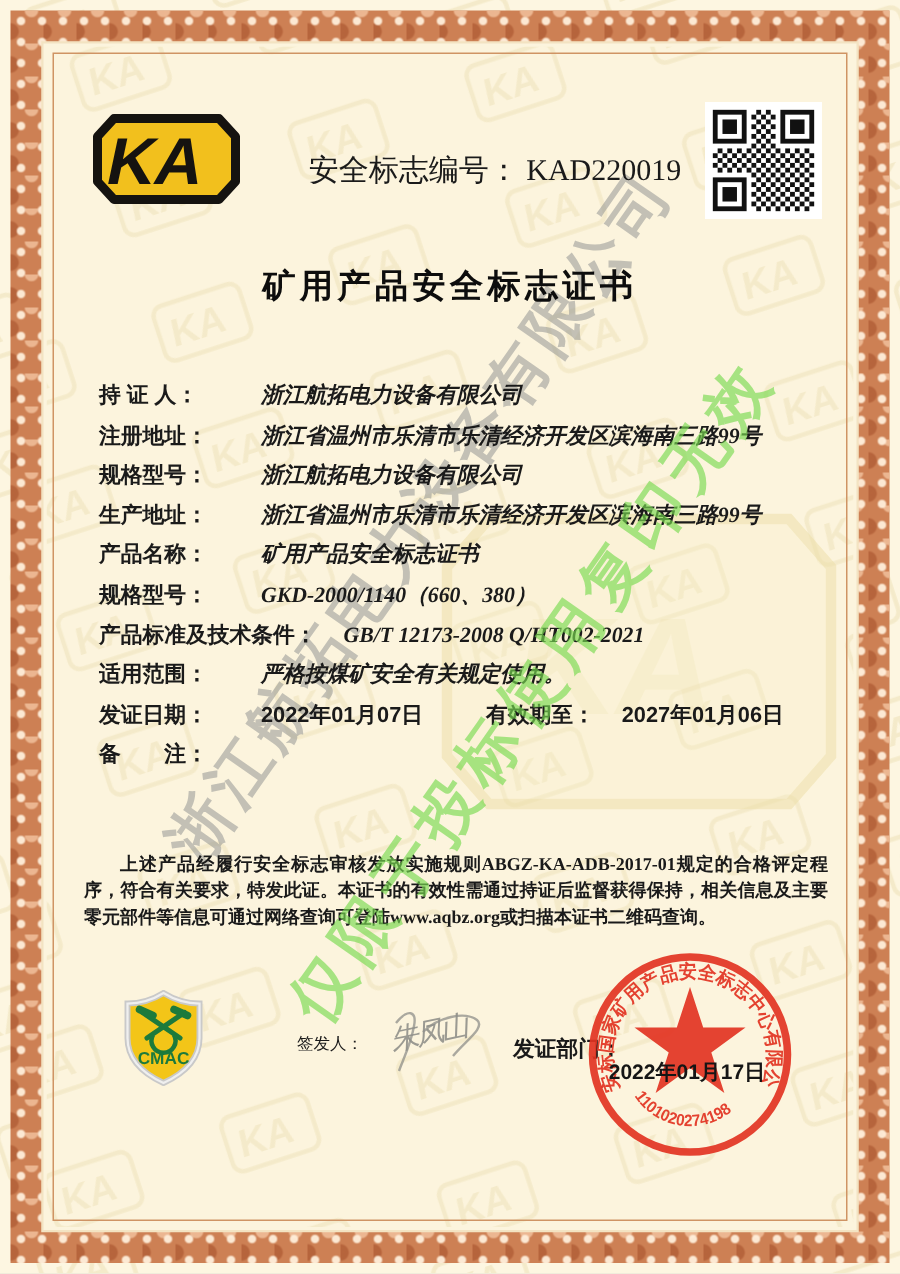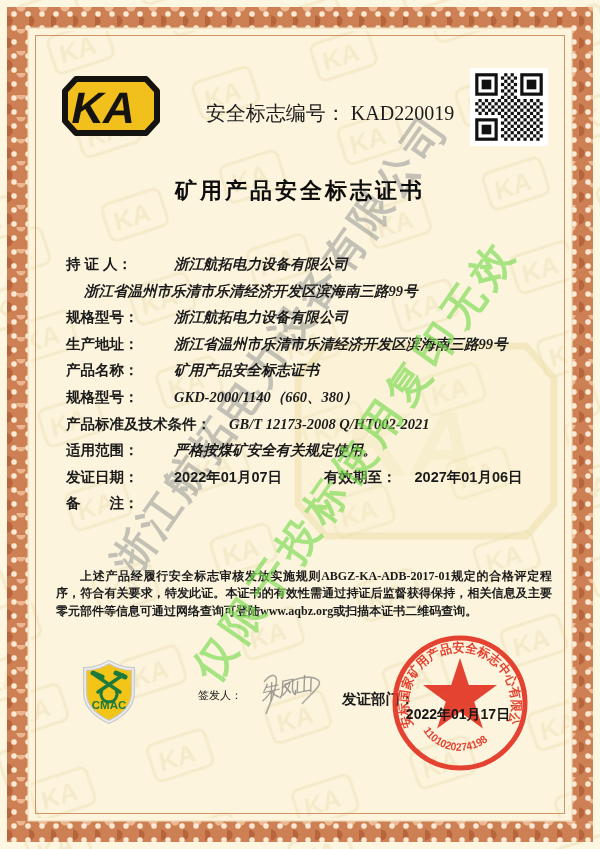--- a/index.html
+++ b/index.html
@@ -235,20 +235,21 @@
     </svg>
 
     <div class="doc-title">矿用产品安全标志证书</div>
 
     <div class="fields">
       <div class="frow">
         <span class="lbl">持 证 人：</span>
         <span class="val">浙江航拓电力设备有限公司</span>
       </div>
       <div class="frow">
+        <span class="lbl">注册地址：</span>
         <span class="val">浙江省温州市乐清市乐清经济开发区滨海南三路99号</span>
       </div>
       <div class="frow">
         <span class="lbl">规格型号：</span>
         <span class="val">浙江航拓电力设备有限公司</span>
       </div>
       <div class="frow">
         <span class="lbl">生产地址：</span>
         <span class="val">浙江省温州市乐清市乐清经济开发区滨海南三路99号</span>
       </div>

